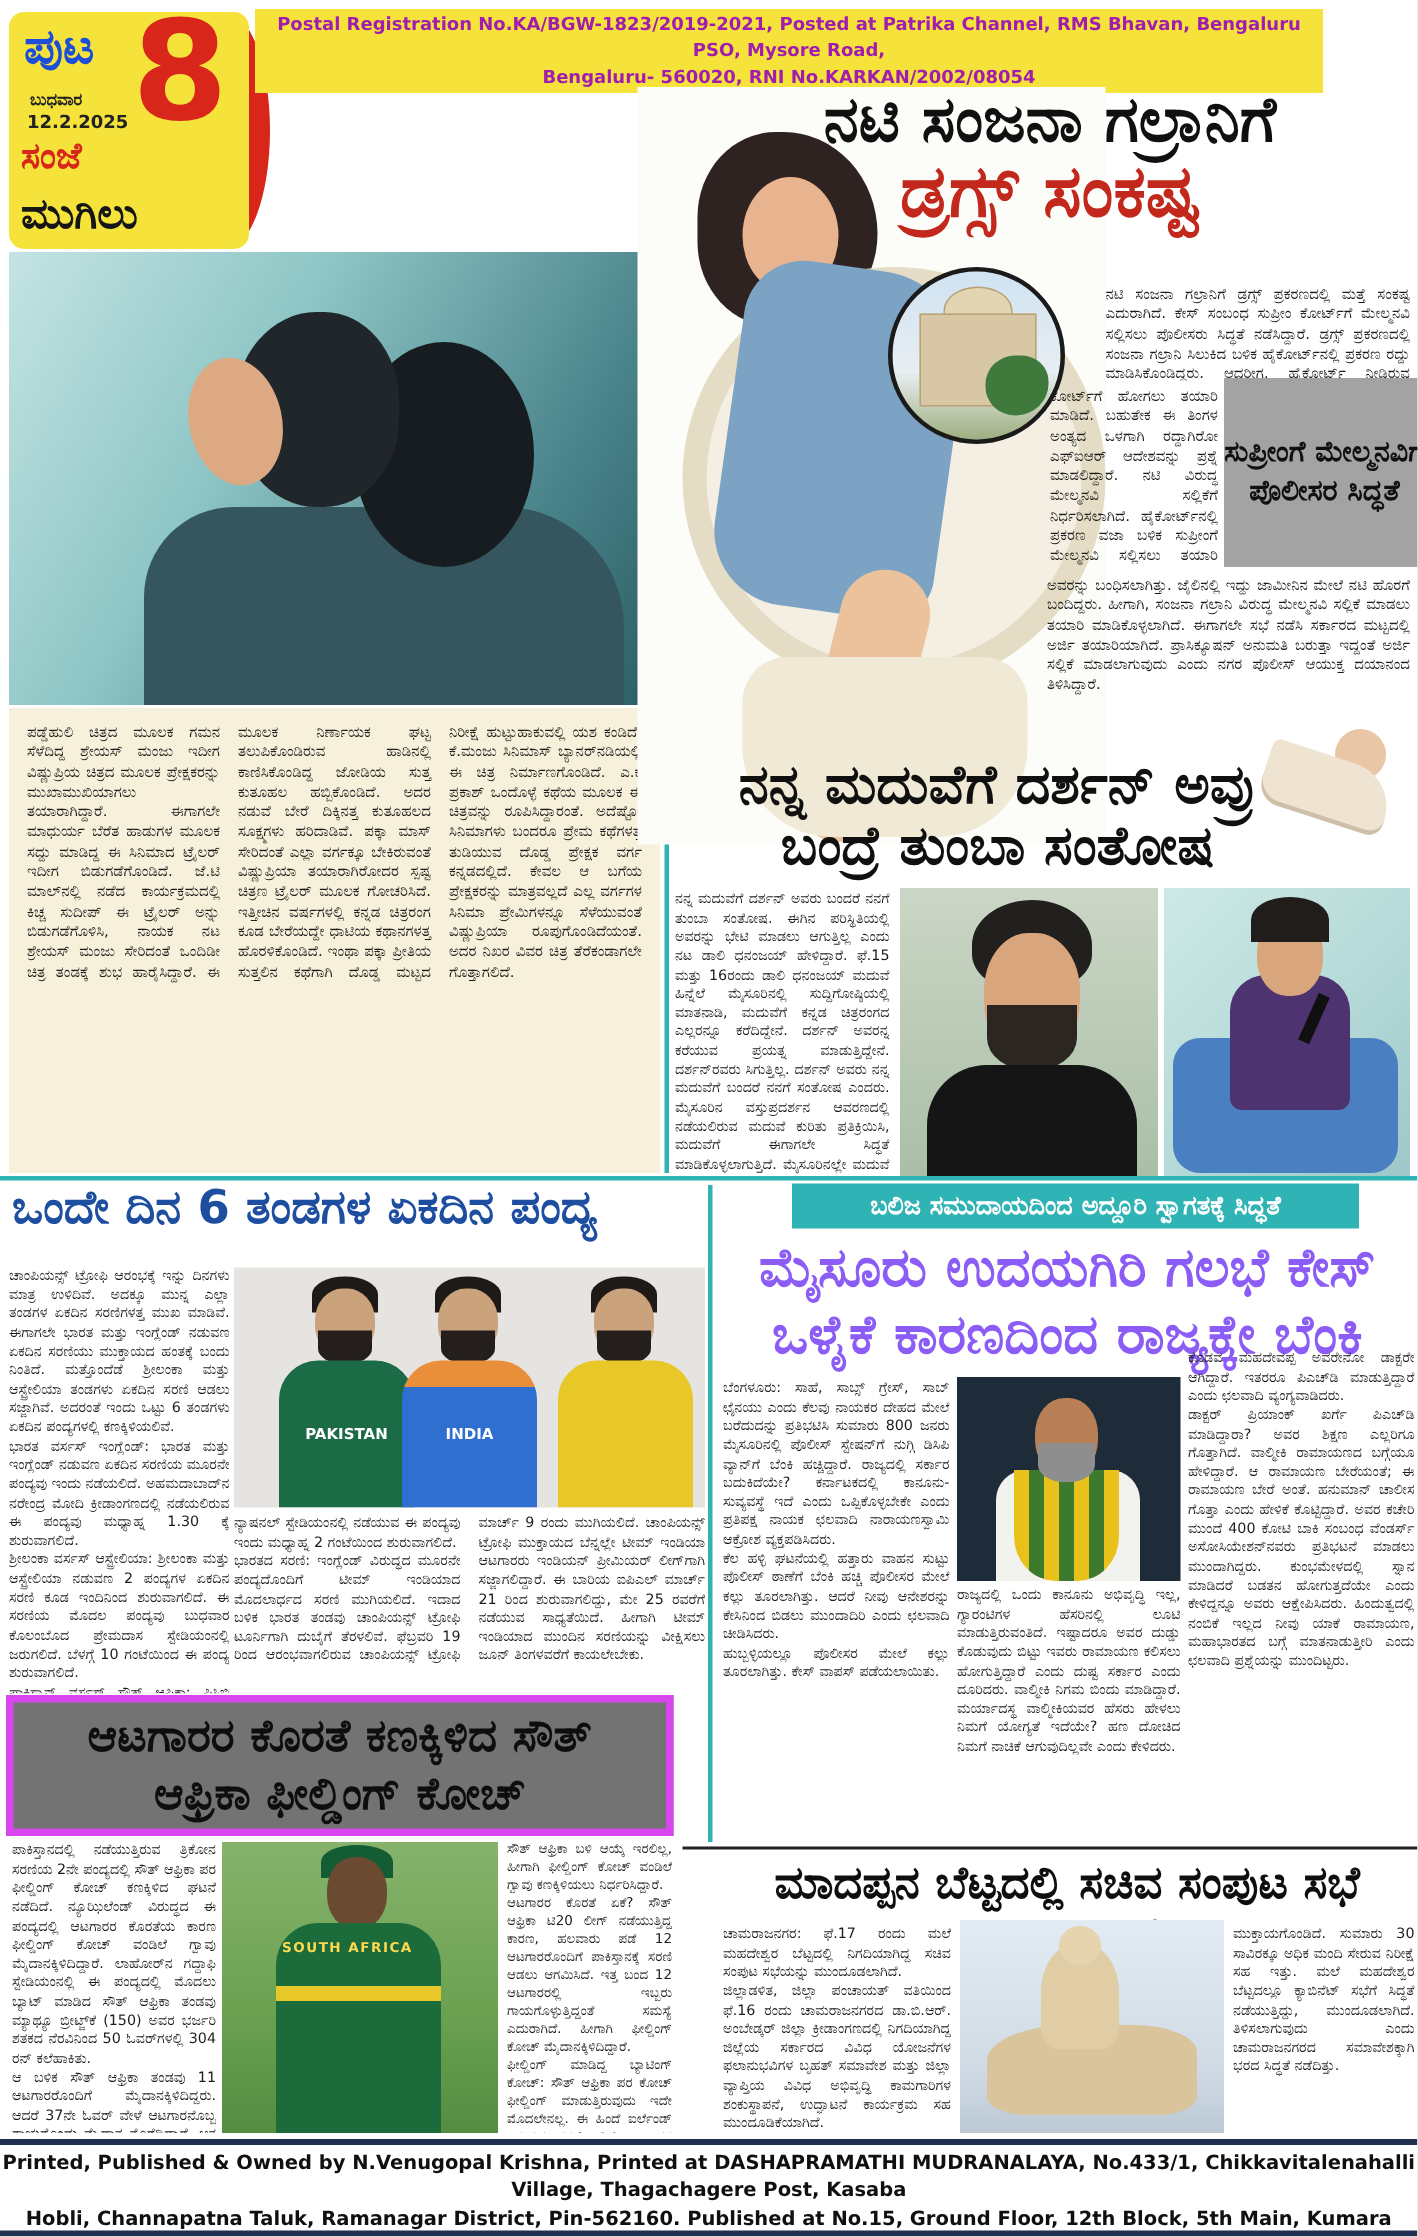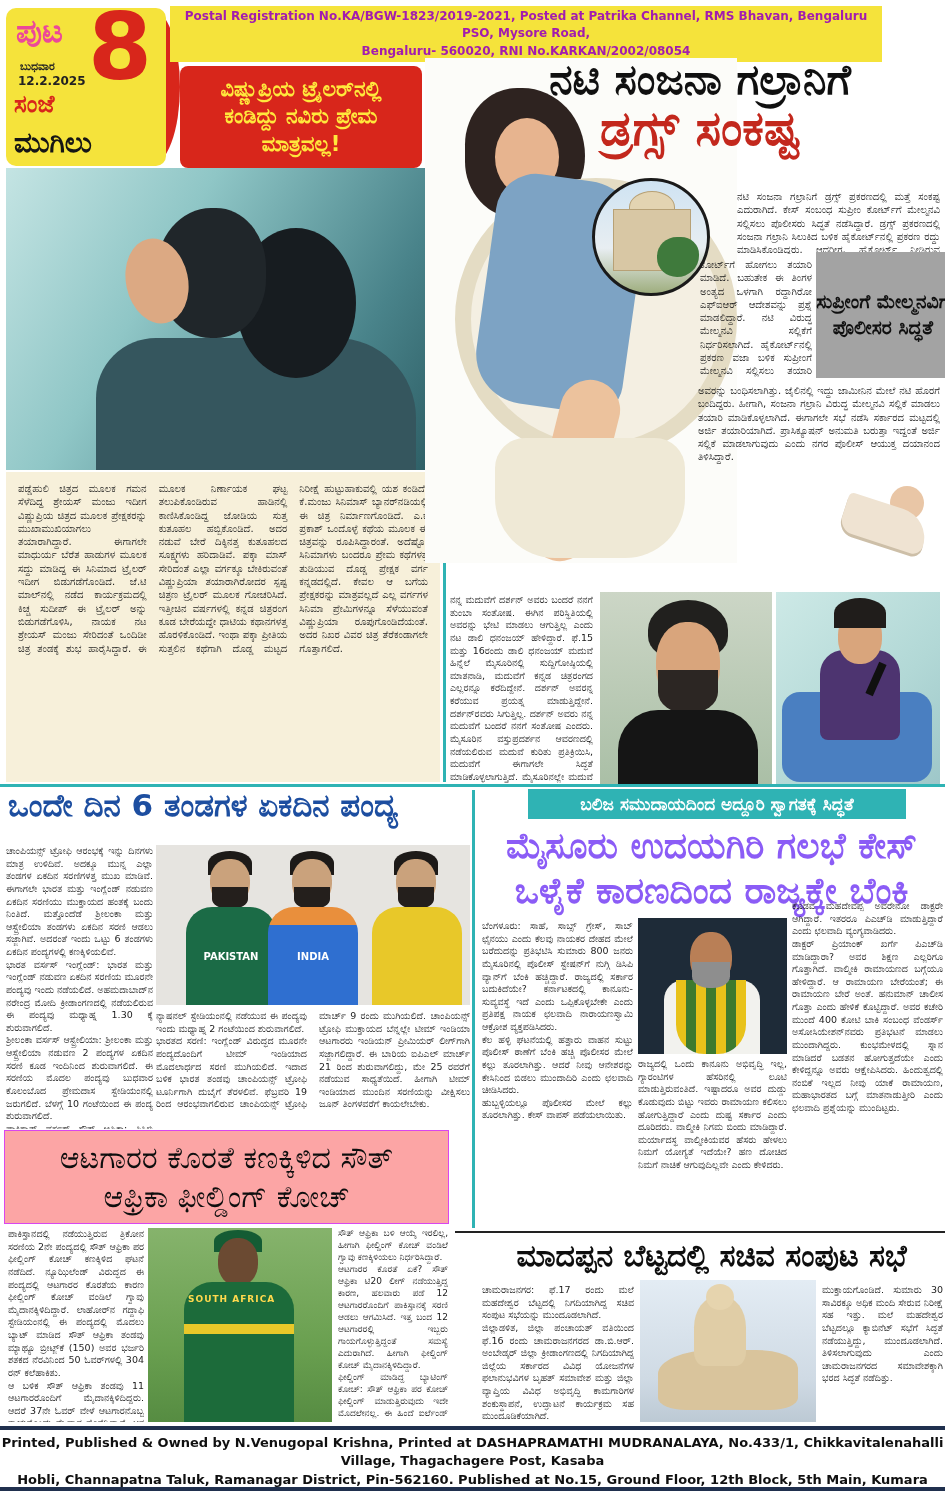--- a/index.html
+++ b/index.html
@@ -6,21 +6,21 @@
   #page{position:relative;width:945px;height:1491px;background:#ffffff;margin:0 auto;
         font-family:"DejaVu Sans",sans-serif;overflow:hidden;}
   .abs{position:absolute;}
   .body-text{text-align:justify;color:#1c1c1c;line-height:1.33;white-space:pre-line;
              font-size:10px;overflow:hidden;}
 
   
   .masthead{left:6px;top:8px;width:160px;height:158px;background:#F5E33B;border-radius:10px;z-index:2;}
   .masthead-curve{left:148px;top:8px;width:32px;height:158px;background:#D8261B;
                   border-radius:0 30px 30px 0/0 80px 80px 0;z-index:1;}
-  .page-label{left:16px;top:12px;font-size:32px;font-weight:bold;color:#ec4899;z-index:3;}
+  .page-label{left:16px;top:12px;font-size:32px;font-weight:bold;color:#1d4ed8;z-index:3;}
   .page-number{left:88px;top:2px;font-size:92px;font-weight:bold;color:#D8261B;line-height:1;z-index:3;}
   .edition-day{left:20px;top:60px;font-size:11px;font-weight:bold;color:#222;z-index:3;}
   .edition-date{left:18px;top:74px;font-size:12px;font-weight:bold;color:#222;z-index:3;}
   .paper-name1{left:14px;top:90px;font-size:24px;font-weight:bold;color:#D8261B;z-index:3;}
   .paper-name2{left:14px;top:126px;font-size:28px;font-weight:bold;color:#151515;z-index:3;}
 
   .postal{left:170px;top:6px;width:712px;height:56px;background:#F5E33B;display:flex;
           align-items:center;justify-content:center;text-align:center;font-size:12px;
           font-weight:bold;color:#a21caf;white-space:pre-line;line-height:1.45;z-index:1;}
   .teaser{left:180px;top:66px;width:242px;height:102px;background:#D8261B;border-radius:8px;
@@ -118,23 +118,23 @@
   .politician-photo{left:638px;top:918px;width:149px;height:136px;background:#1e2b38;overflow:hidden;}
   .pol-face{position:absolute;left:52px;top:14px;width:42px;height:52px;background:#b97f56;border-radius:46%;}
   .pol-beard{position:absolute;left:54px;top:44px;width:38px;height:26px;background:#8e8e8e;border-radius:0 0 45% 45%;}
   .pol-shirt{position:absolute;left:26px;top:62px;width:96px;height:74px;background:#f2f2ee;border-radius:20px 20px 0 0;}
   .pol-garland{position:absolute;left:38px;top:62px;width:70px;height:74px;
                background:repeating-linear-gradient(90deg,#e8c21a 0 10px,#3d7a2e 10px 20px);border-radius:0 0 40% 40%;}
   .mysuru-col2{left:638px;top:1058px;width:149px;height:170px;font-size:9.5px;}
   .mysuru-col3{left:792px;top:900px;width:151px;height:308px;font-size:9.5px;}
 
   
-  .sa-head-box{left:4px;top:1130px;width:445px;height:94px;background:#fca5a5;border:1px solid #d946ef;
+  .sa-head-box{left:4px;top:1130px;width:445px;height:94px;background:#737373;border:5px solid #d946ef;
                box-sizing:border-box;display:flex;align-items:center;justify-content:center;text-align:center;
-               font-size:30px;font-weight:normal;color:#0e0e0e;line-height:1.3;white-space:pre-line;}
+               font-size:30px;font-weight:bold;color:#0e0e0e;line-height:1.3;white-space:pre-line;}
   .sa-col1{left:8px;top:1228px;width:136px;height:194px;font-size:9.5px;}
   .sa-photo{left:148px;top:1228px;width:184px;height:194px;overflow:hidden;
             background:linear-gradient(#86b36c 0%,#6aa050 60%,#568c42 100%);}
   .sa-head{position:absolute;left:70px;top:10px;width:40px;height:48px;background:#6b4а32;background:#6b4a32;border-radius:46%;}
   .sa-cap{position:absolute;left:66px;top:2px;width:48px;height:22px;background:#145c34;border-radius:50% 50% 0 0;}
   .sa-jersey{position:absolute;left:36px;top:54px;width:110px;height:140px;background:#1c6b3a;
              border-radius:28px 28px 0 0;border-bottom:10px solid #e8c829;}
   .sa-stripe{position:absolute;left:36px;top:96px;width:110px;height:10px;background:#e8c829;}
   .sa-jersey-label{position:absolute;left:40px;top:66px;width:102px;text-align:left;color:#ffd94d;
                    font-size:9px;font-weight:bold;letter-spacing:1px;}
@@ -165,23 +165,20 @@
   <div class="abs masthead"></div>
   <div class="abs page-label">ಪುಟ</div>
   <div class="abs page-number">8</div>
   <div class="abs edition-day">ಬುಧವಾರ</div>
   <div class="abs edition-date">12.2.2025</div>
   <div class="abs paper-name1">ಸಂಜೆ</div>
   <div class="abs paper-name2">ಮುಗಿಲು</div>
 
   <div class="abs postal">Postal Registration No.KA/BGW-1823/2019-2021, Posted at Patrika Channel, RMS Bhavan, Bengaluru PSO, Mysore Road,
 Bengaluru- 560020, RNI No.KARKAN/2002/08054</div>
-  <div class="abs teaser">ವಿಷ್ಣುಪ್ರಿಯ ಟ್ರೈಲರ್‌ನಲ್ಲಿ
-ಕಂಡಿದ್ದು ನವಿರು ಪ್ರೇಮ
-ಮಾತ್ರವಲ್ಲ!</div>
 
   <div class="abs sanjana-photo">
     <div class="sj-hair"></div>
     <div class="sj-face"></div>
     <div class="chair-back"></div>
     <div class="sj-denim"></div>
     <div class="sj-legs"></div>
     <div class="chair-base"></div>
   </div>
 
@@ -211,20 +208,22 @@
 
   <div class="abs vdiv1"></div>
   <div class="abs hdiv1"></div>
   <div class="abs vdiv2"></div>
   <div class="abs hdiv2"></div>
 
   <div class="abs heel-photo">
     <div class="heel-ankle"></div>
     <div class="heel-body"></div>
   </div>
+  <div class="abs wedding-headline">ನನ್ನ ಮದುವೆಗೆ ದರ್ಶನ್ ಅವ್ರು
+ಬಂದ್ರೆ ತುಂಬಾ ಸಂತೋಷ</div>
   <div class="abs body-text wedding-body">ನನ್ನ ಮದುವೆಗೆ ದರ್ಶನ್ ಅವರು ಬಂದರೆ ನನಗೆ ತುಂಬಾ ಸಂತೋಷ. ಈಗಿನ ಪರಿಸ್ಥಿತಿಯಲ್ಲಿ ಅವರನ್ನು ಭೇಟಿ ಮಾಡಲು ಆಗುತ್ತಿಲ್ಲ ಎಂದು ನಟ ಡಾಲಿ ಧನಂಜಯ್ ಹೇಳಿದ್ದಾರೆ. ಫೆ.15 ಮತ್ತು 16ರಂದು ಡಾಲಿ ಧನಂಜಯ್ ಮದುವೆ ಹಿನ್ನೆಲೆ ಮೈಸೂರಿನಲ್ಲಿ ಸುದ್ದಿಗೋಷ್ಠಿಯಲ್ಲಿ ಮಾತನಾಡಿ, ಮದುವೆಗೆ ಕನ್ನಡ ಚಿತ್ರರಂಗದ ಎಲ್ಲರನ್ನೂ ಕರೆದಿದ್ದೇನೆ. ದರ್ಶನ್ ಅವರನ್ನ ಕರೆಯುವ ಪ್ರಯತ್ನ ಮಾಡುತ್ತಿದ್ದೇನೆ. ದರ್ಶನ್‌ರವರು ಸಿಗುತ್ತಿಲ್ಲ. ದರ್ಶನ್ ಅವರು ನನ್ನ ಮದುವೆಗೆ ಬಂದರೆ ನನಗೆ ಸಂತೋಷ ಎಂದರು. ಮೈಸೂರಿನ ವಸ್ತುಪ್ರದರ್ಶನ ಆವರಣದಲ್ಲಿ ನಡೆಯಲಿರುವ ಮದುವೆ ಕುರಿತು ಪ್ರತಿಕ್ರಿಯಿಸಿ, ಮದುವೆಗೆ ಈಗಾಗಲೇ ಸಿದ್ಧತೆ ಮಾಡಿಕೊಳ್ಳಲಾಗುತ್ತಿದೆ. ಮೈಸೂರಿನಲ್ಲೇ ಮದುವೆ ಆಗಬೇಕು ಎನ್ನುವುದು ನನ್ನ ಕನಸು. ನನ್ನ ವಿದ್ಯಾಭ್ಯಾಸ, ಚಿತ್ರರಂಗಕ್ಕೆ ಕಾಲಿಟ್ಟಿದ್ದು, ಎಲ್ಲವೂ ಮೈಸೂರಿನಿಂದಲೇ. ತಾಯಿ ಚಾಮುಂಡೇಶ್ವರಿ ಆಶೀರ್ವಾದ ಸಿಗಲಿ ಎಂದು ಹೇಳಿದರು.</div>
   <div class="abs darshan-portrait-photo">
     <div class="d1-hair"></div>
     <div class="d1-face"></div>
     <div class="d1-beard"></div>
     <div class="d1-shirt"></div>
   </div>
   <div class="abs darshan-interview-photo">
     <div class="d2-chair"></div>
     <div class="d2-shirt"></div>

